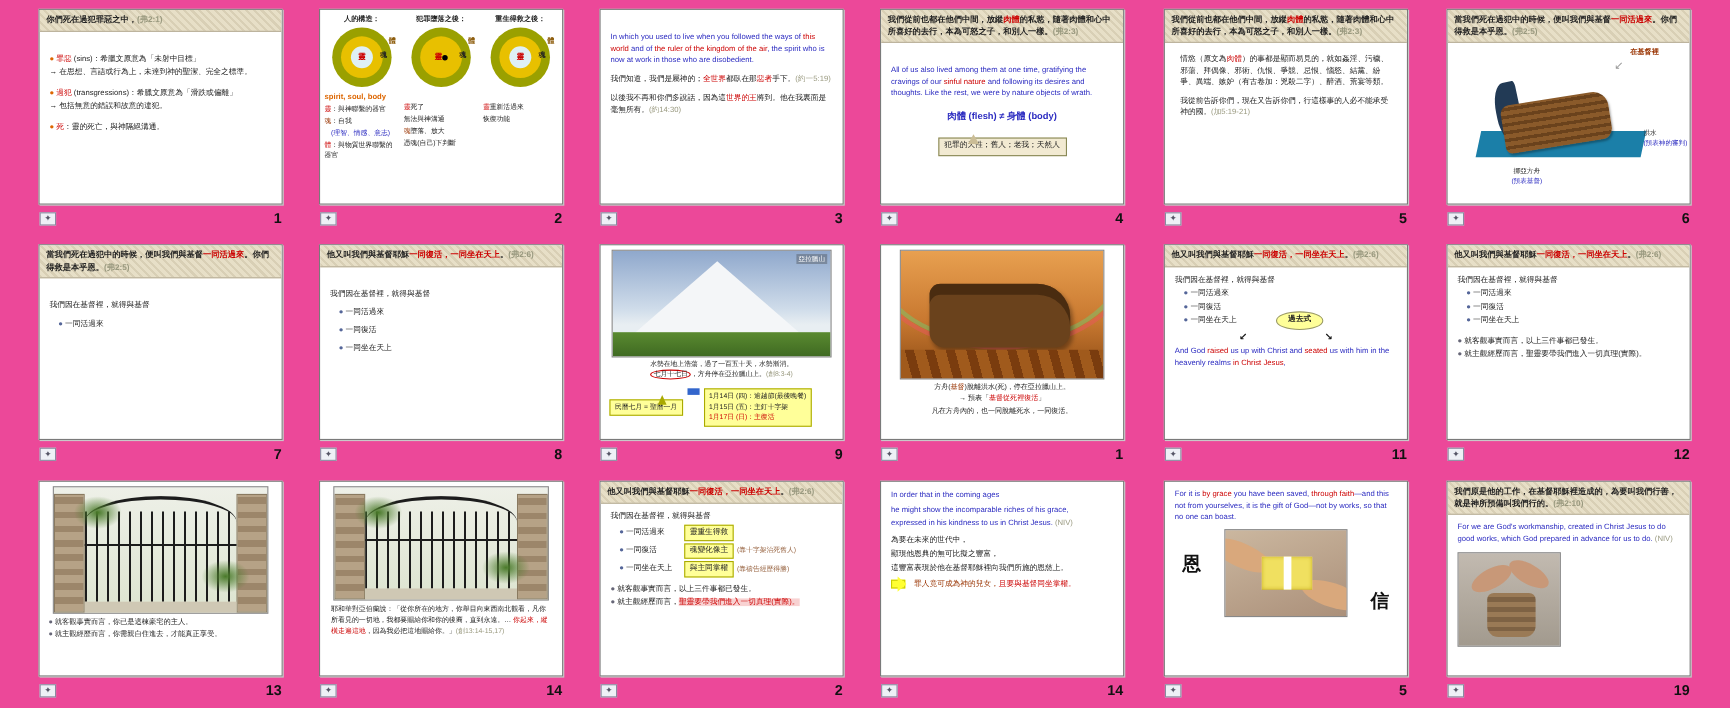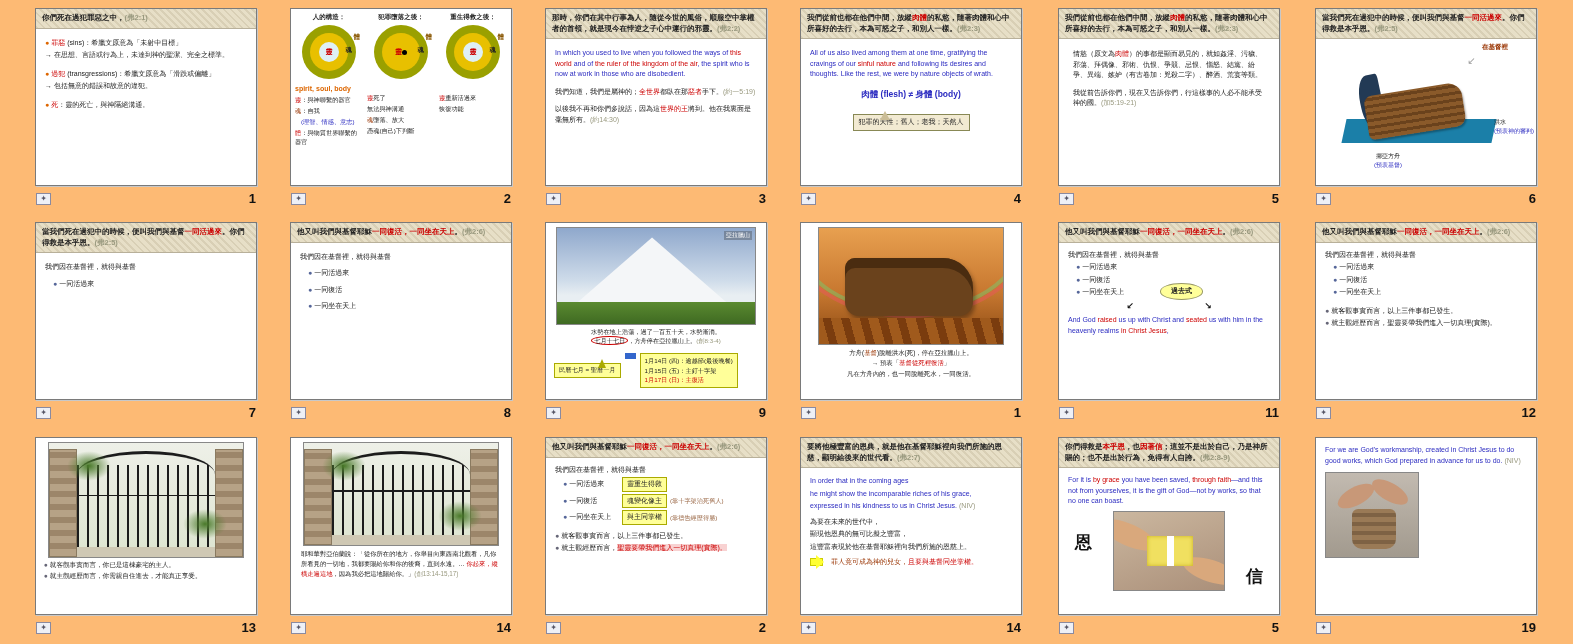--- a/index.html
+++ b/index.html
@@ -1,24 +1,24 @@
 <!DOCTYPE html>
 <html><head>
 <meta charset="utf-8">
 <style>
   * { margin:0; padding:0; box-sizing:border-box; }
   html,body { background:#ffffff; font-family:"Liberation Sans","DejaVu Sans",sans-serif; }
-  .board { position:relative; width:1573px; height:644px; background:#fdba74; overflow:hidden; }
+  .board { position:relative; width:1573px; height:644px; background:#ec4899; overflow:hidden; }
   .cell { position:absolute; width:222px; }
   .slide { width:222px; height:178px; background:#fff; border:1px solid #7a7a7a; box-shadow:1px 1px 0 #c8c8c8; position:relative; overflow:hidden; }
   .foot { display:flex; justify-content:space-between; align-items:center; height:22px; padding:3px 1px 0 1px; }
   .num { font-weight:bold; font-size:13px; color:#111; }
   .ticon { width:15px; height:12px; border:1px solid #8a8aa0; background:#eef0f6; color:#556; font-size:8px; line-height:10px; text-align:center; display:inline-block; }
   .tbar { background:#e7dfc7; background-image:repeating-linear-gradient(45deg, rgba(150,135,100,.18) 0 2px, rgba(0,0,0,0) 2px 5px); border-bottom:1px solid #b8b09a; padding:4px 6px; font-size:7.5px; font-weight:bold; line-height:1.4; }
-  .body { padding:7px 9px; font-size:7px; line-height:1.5; color:#222; }
+  .body { padding:18px 9px; font-size:7px; line-height:1.5; color:#222; }
   .ln { margin:2px 0; }
   .d{color:#222;} .r{color:#c00;} .b{color:#2a2ac0;} .ref{color:#99997f;} .o{color:#d60;}
   .m{color:#930;} .br{color:#964;} .bl{color:#569;} .gy{color:#667;} .w{color:#fff;}
   .hl{color:#c00; background:#f8d2d2;}
   .circ{color:#222; border:1px solid #c00; border-radius:50%; padding:0 2px;}
   
   .rings-row{display:flex; justify-content:space-around; padding:4px 2px 0;}
   .hd{font-weight:bold; font-size:6.5px; text-align:center;}
   .ring-o{width:54px;height:54px;border-radius:50%;background:#9aa000;display:flex;align-items:center;justify-content:center;margin:3px auto;position:relative;}
   .ring-m{width:38px;height:38px;border-radius:50%;background:#e8c000;display:flex;align-items:center;justify-content:center;}
@@ -175,23 +175,20 @@
       </div>
     </section>
     <footer class="foot">
       <span class="ticon">✦</span>
       <span class="num">2</span>
     </footer>
   </div>
 
   <div class="cell" style="left:545px;top:8px">
     <section class="slide">
-      <header class="tbar">
-          <div><span class="d">那時，你們在其中行事為人，隨從今世的風俗，順服空中掌權者的首領，就是現今在悖逆之子心中運行的邪靈。</span><span class="ref">(弗2:2)</span></div>
-        </header>
       <div class="body">
         <div class="ln" style="margin-bottom:7px"><span class="b">In which you used to live when you followed the ways of </span><span class="r">this world</span><span class="b"> and of </span><span class="r">the ruler of the kingdom of the air</span><span class="b">, the spirit who is now at work in those who are disobedient.</span></div>
         <div class="ln" style="margin-bottom:7px"><span class="d">我們知道，我們是屬神的；</span><span class="r">全世界</span><span class="d">都臥在那</span><span class="r">惡者</span><span class="d">手下。</span><span class="ref">(約一5:19)</span></div>
         <div class="ln"><span class="d">以後我不再和你們多說話，因為這</span><span class="r">世界的王</span><span class="d">將到。他在我裏面是毫無所有。</span><span class="ref">(約14:30)</span></div>
       </div>
     </section>
     <footer class="foot">
       <span class="ticon">✦</span>
       <span class="num">3</span>
     </footer>
@@ -445,64 +442,61 @@
       </div>
     </section>
     <footer class="foot">
       <span class="ticon">✦</span>
       <span class="num">2</span>
     </footer>
   </div>
 
   <div class="cell" style="left:800px;top:437px">
     <section class="slide">
-      <header class="tbar">
-          <div><span class="d">要將他極豐富的恩典，就是他在基督耶穌裡向我們所施的恩慈，顯明給後來的世代看。</span><span class="ref">(弗2:7)</span></div>
-        </header>
       <div class="body" style="padding-top:6px">
         <div class="ln"><span class="b">In order that in the coming ages</span></div>
         <div class="ln"><span class="b">he might show the incomparable riches of his grace,</span></div>
         <div class="ln" style="margin-bottom:5px"><span class="b">expressed in his kindness to us in Christ Jesus. </span><span class="ref">(NIV)</span></div>
         <div class="ln"><span class="d">為要在未來的世代中，</span></div>
         <div class="ln"><span class="d">顯現他恩典的無可比擬之豐富，</span></div>
         <div class="ln" style="margin-bottom:5px"><span class="d">這豐富表現於他在基督耶穌裡向我們所施的恩慈上。</span></div>
         <div class="ln"><span class="yarr"></span><span><span class="m">罪人竟可成為神的兒女，</span><span class="r">且要與基督同坐掌權。</span></span></div>
       </div>
     </section>
     <footer class="foot">
       <span class="ticon">✦</span>
       <span class="num">14</span>
     </footer>
   </div>
 
   <div class="cell" style="left:1058px;top:437px">
     <section class="slide">
-      <header class="tbar">
-          <div><span class="d">你們得救是</span><span class="r">本乎恩</span><span class="d">，也</span><span class="r">因著信</span><span class="d">；這並不是出於自己，乃是神所賜的；也不是出於行為，免得有人自誇。</span><span class="ref">(弗2:8-9)</span></div>
-        </header>
       <div class="body" style="padding-top:5px;position:relative">
         <div class="ln" style="margin-bottom:4px"><span class="b">For it is </span><span class="r">by grace</span><span class="b"> you have been saved, </span><span class="r">through faith</span><span class="b">—and this not from yourselves, it is the gift of God—not by works, so that no one can boast.</span></div>
         <span class="bigchar" style="position:absolute;left:16px;top:62px">恩</span>
         <span class="bigchar" style="position:absolute;right:16px;top:96px">信</span>
         <div class="photo17">
           <div class="hand h1"></div>
           <div class="hand h2"></div>
           <div class="gift"></div>
           <div class="ribv"></div>
         </div>
       </div>
     </section>
     <footer class="foot">
       <span class="ticon">✦</span>
       <span class="num">5</span>
     </footer>
   </div>
 
   <div class="cell" style="left:1315px;top:437px">
     <section class="slide">
+      <header class="tbar">
+          <div><span class="d">我們原是他的工作，在基督耶穌裡造成的，為要叫我們行善，就是神所預備叫我們行的。</span><span class="ref">(弗2:10)</span></div>
+        </header>
       <div class="body" style="padding-top:5px">
         <div class="ln" style="margin-bottom:4px"><span class="b">For we are God's workmanship, created in Christ Jesus to do good works, which God prepared in advance for us to do. </span><span class="ref">(NIV)</span></div>
         <div class="photo18">
           <div class="phand ph1"></div>
           <div class="phand ph2"></div>
           <div class="pot"></div>
         </div>
       </div>
     </section>
     <footer class="foot">

